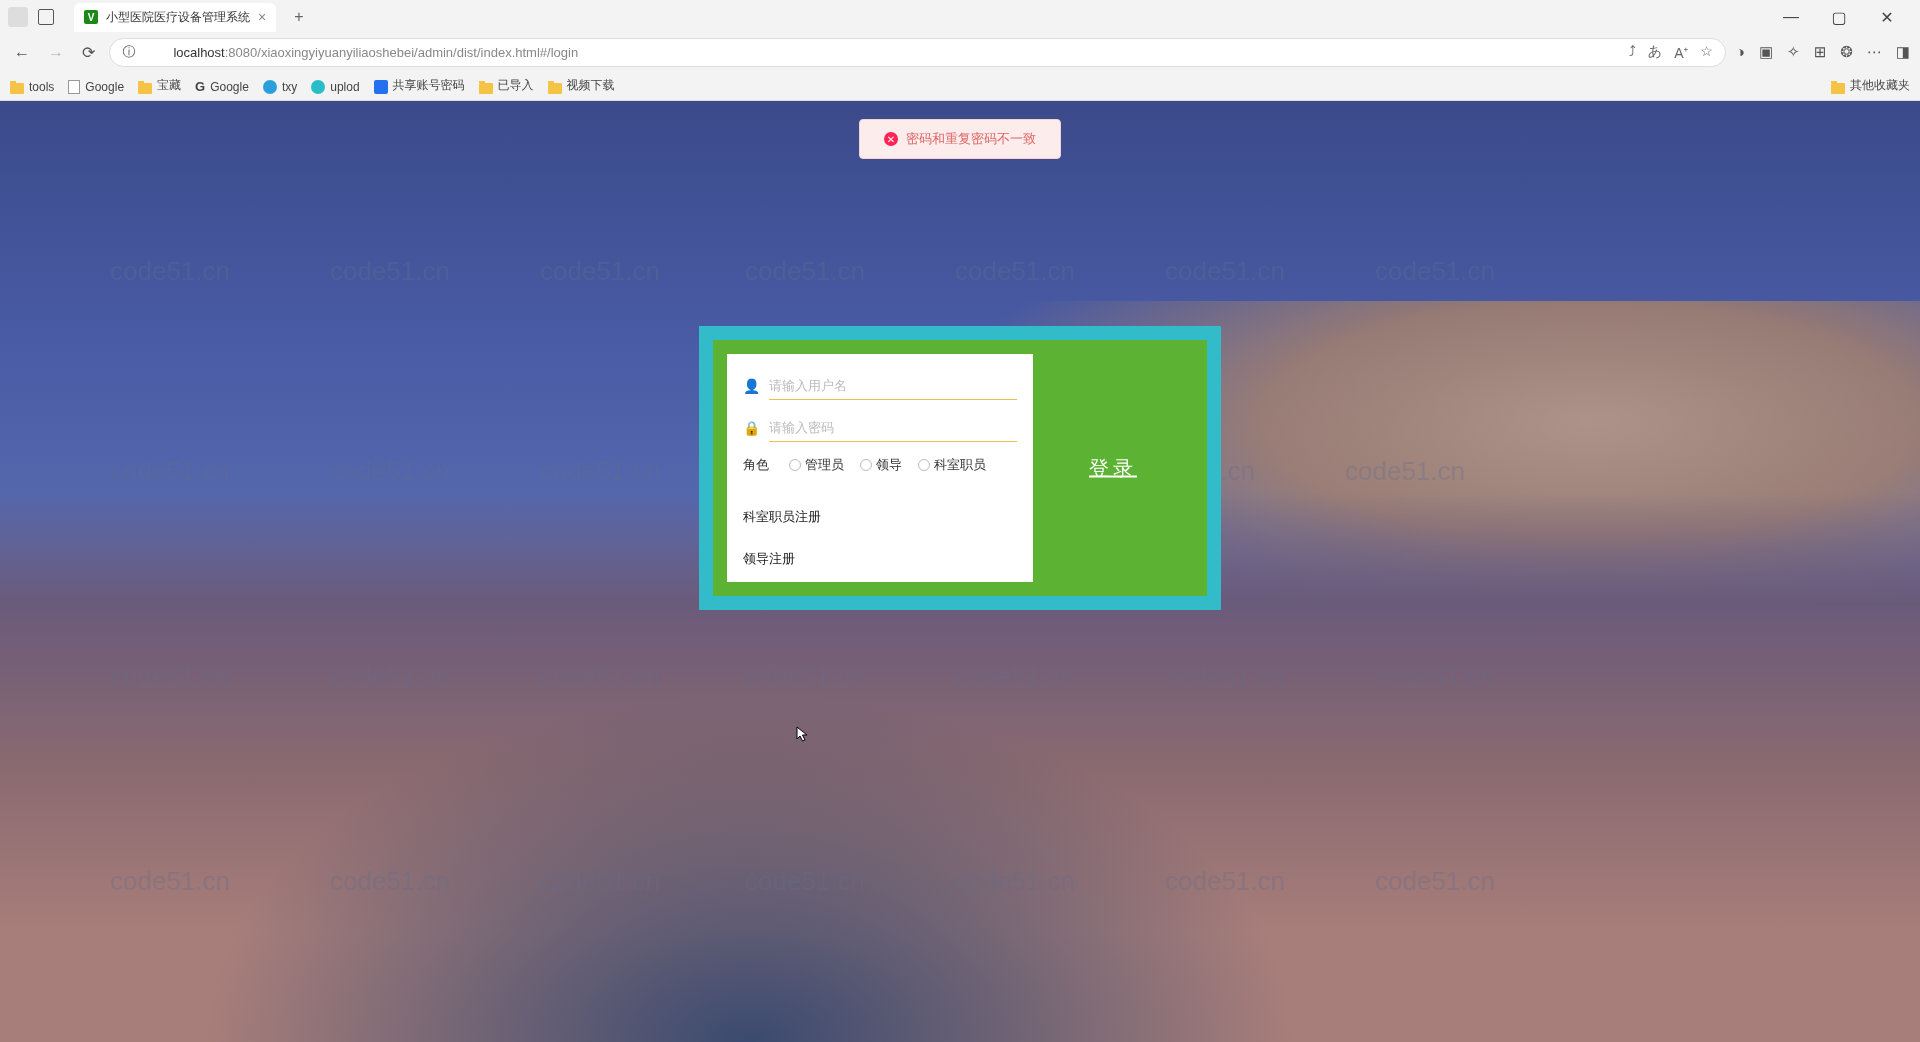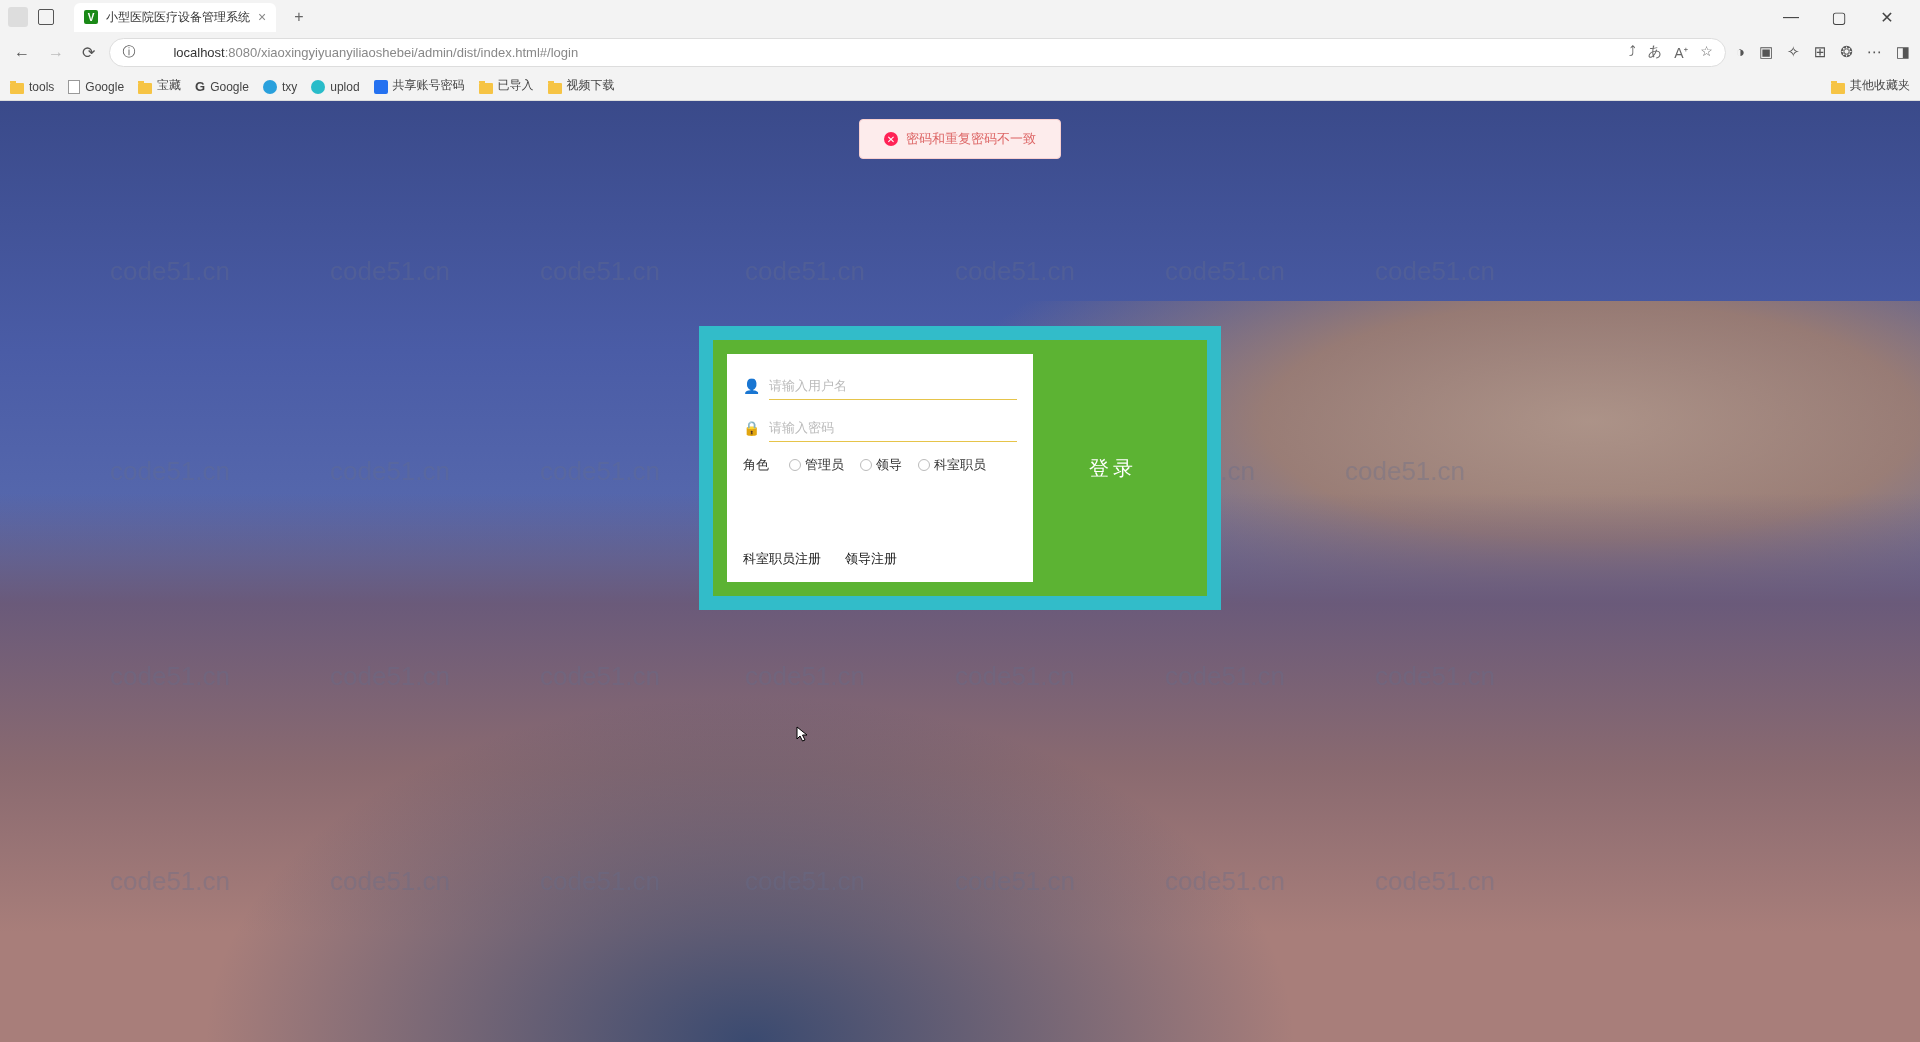--- a/index.html
+++ b/index.html
@@ -62,25 +62,25 @@
 .login-inner { background: #5cb333; padding: 14px 14px 14px 14px; position: relative; display: flex; }
 .login-form { background: #fff; flex: 1; padding: 18px 16px 14px 16px; position: relative; min-height: 228px; }
 .form-row { display: flex; align-items: center; margin-bottom: 14px; gap: 10px; }
 .form-icon { width: 16px; color: #555; font-size: 14px; }
 .form-input { flex: 1; border: none; border-bottom: 1px solid #e6c44a; padding: 6px 0; font-size: 13px; outline: none; color: #333; }
 .form-input::placeholder { color: #bbb; }
 .role-row { display: flex; align-items: flex-start; gap: 16px; font-size: 13px; color: #333; margin-top: 6px; }
 .role-label { font-weight: 500; margin-right: 4px; }
 .radio-item { display: flex; align-items: center; gap: 4px; cursor: pointer; }
 .radio-circle { width: 12px; height: 12px; border: 1.5px solid #bbb; border-radius: 50%; }
-.register-row { position: absolute; bottom: 14px; left: 16px; display: flex; gap: 24px; font-size: 13px; color: #222; }
+.register-row { position: absolute; bottom: 14px; left: 16px; display: flex; gap: 24px; font-size: 13px; color: #222; flex-direction: column; }
 .register-link { cursor: pointer; font-weight: 500; }
 
 .login-side { width: 160px; position: relative; }
-.login-btn { position: absolute; top: 50%; left: 50%; transform: translate(-50%,-50%); background: transparent; color: #fff; font-size: 20px; border: none; cursor: pointer; letter-spacing: 4px; }
+.login-btn { position: absolute; top: 50%; left: 50%; transform: translate(-50%,-50%); background: transparent; color: #fff; font-size: 20px; border: none; cursor: pointer; letter-spacing: 4px; text-decoration: underline; }
 
 
 .overlay-text { position: absolute; top: 330px; left: 50%; transform: translateX(-50%); color: #e24; font-size: 32px; font-weight: 500; white-space: nowrap; pointer-events: none; z-index: 5; font-family: "SimSun", serif; }
 
 .cursor { position: absolute; left: 796px; top: 625px; width: 14px; height: 18px; pointer-events: none; z-index: 10; }
 .cursor svg { width: 100%; height: 100%; }
 </style>
 </head>
 <body>
 

